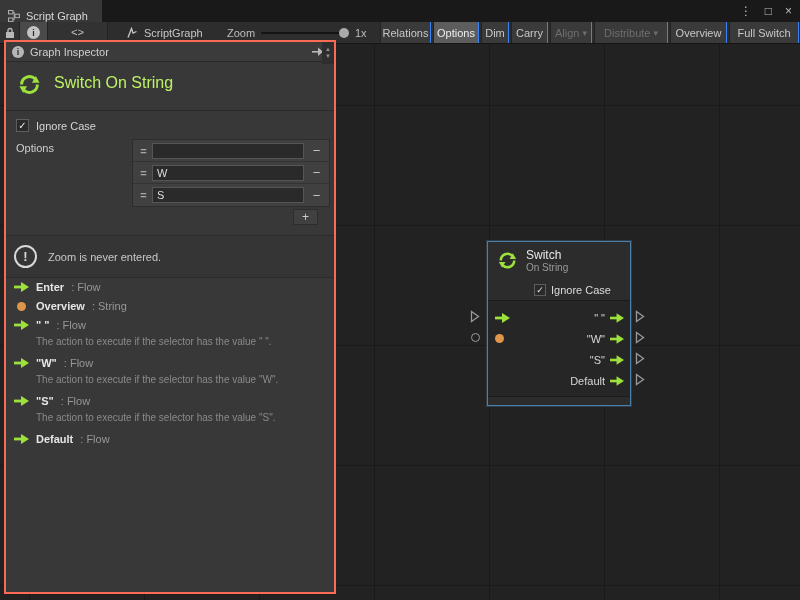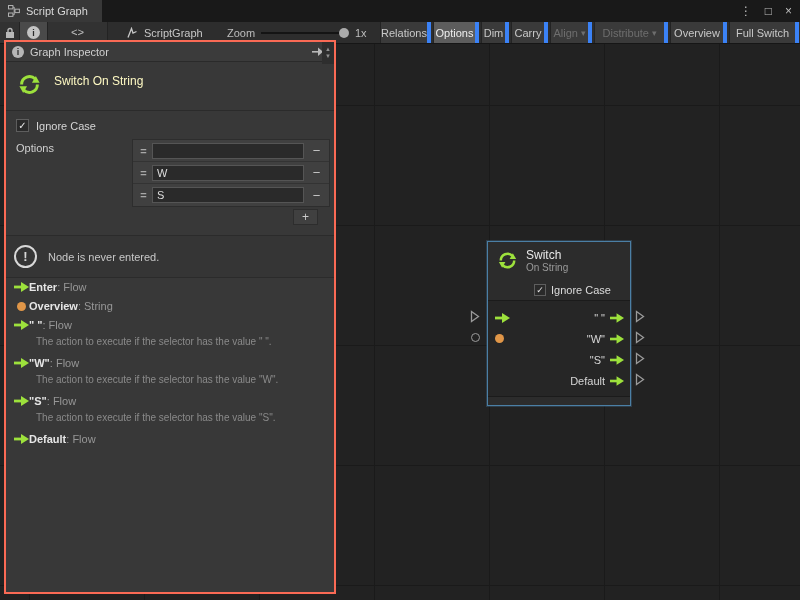--- a/index.html
+++ b/index.html
@@ -1,27 +1,27 @@
 <!DOCTYPE html>
 <html><head>
 <meta charset="utf-8">
 <style>
   *{margin:0;padding:0;box-sizing:border-box;}
   html,body{width:800px;height:600px;}
   body{font-family:"Liberation Sans",sans-serif;background:#191919;color:#c8c8c8;position:relative;overflow:hidden;font-size:11px;}
 
   
   .titlebar{position:absolute;top:0;left:0;width:800px;height:22px;background:#191919;}
-  .tab{position:absolute;left:0;top:0;height:22px;display:flex;align-items:center;gap:6px;background:#383838;padding:0 14px 0 8px;color:#d8d8d8;}
+  .tab{position:absolute;left:0;top:0;height:22px;display:flex;align-items:flex-end;gap:6px;background:#383838;padding:0 14px 0 8px;color:#d8d8d8;}
   .win-controls{position:absolute;right:8px;top:0;height:22px;display:flex;align-items:center;gap:13px;color:#bdbdbd;font-size:12px;}
 
   
   .toolbar{position:absolute;top:22px;left:0;width:800px;height:22px;background:#2d2d2d;border-bottom:1px solid #161616;}
   .tb{position:absolute;top:0;height:21px;display:flex;align-items:center;justify-content:center;color:#c8c8c8;}
-  .tb-btn{background:#3a3a3a;border-left:1px solid #232323;border-right:4px solid #3b82f6;cursor:default;}
+  .tb-btn{background:#3a3a3a;border-left:1px solid #232323;border-right:1px solid #3b82f6;cursor:default;}
   .tb-btn.active{background:#5d5d5d;color:#eeeeee;}
   .tb-btn.disabled{color:#6e6e6e;}
   .tb-icon-btn{background:#323232;border-right:1px solid #232323;}
   .tb-icon-btn.lit{background:#4a4a4a;}
   .caret{margin-left:3px;font-size:9px;}
   .slider-track{position:absolute;top:10px;left:261px;width:88px;height:2px;background:#141414;}
   .slider-knob{position:absolute;top:-4px;right:0;width:10px;height:10px;border-radius:50%;background:#aaaaaa;}
 
   
   .graph{position:absolute;left:0;top:44px;width:800px;height:556px;
@@ -42,38 +42,38 @@
   .node-footer{height:9px;background:#2c2c2c;border-top:1px solid #1b1b1b;}
   .string-dot{width:9px;height:9px;border-radius:50%;background:#e09648;}
   .conn{position:absolute;}
   .conn-circle{width:9px;height:9px;border-radius:50%;border:1.3px solid #9a9a9a;}
 
   
   .inspector{position:absolute;left:4px;top:40px;width:332px;height:554px;background:#383838;border:2px solid #fa6a55;z-index:5;display:flex;flex-direction:column;}
   .insp-header{height:20px;background:#3b3b3b;border-bottom:1px solid #2a2a2a;display:flex;align-items:center;gap:6px;padding:0 8px 0 6px;color:#cfcfcf;flex:0 0 auto;}
   .insp-scroll{position:absolute;right:0;top:0;width:12px;height:22px;display:flex;flex-direction:column;align-items:center;justify-content:center;color:#8f8f8f;font-size:6px;line-height:7px;background:#2e2e2e;}
   .insp-title-row{display:flex;align-items:flex-start;gap:11px;padding:9px 8px 12px 10px;flex:0 0 auto;}
-  .insp-title{font-size:12px;color:#fef9c3;margin-top:3px;}
+  .insp-title{font-size:16px;color:#bef264;margin-top:3px;}
   .divider{height:1px;background:#2b2b2b;flex:0 0 auto;}
   .check-row{display:flex;align-items:center;gap:7px;padding:8px 0 4px 10px;color:#d6d6d6;}
   .checkbox{width:13px;height:13px;background:#2a2a2a;border:1px solid #5e5e5e;display:inline-flex;align-items:center;justify-content:center;font-size:10px;color:#e6e6e6;flex:0 0 auto;}
   .checkbox.small{width:12px;height:12px;font-size:9px;}
   .options-row{display:flex;align-items:flex-start;padding:3px 12px 10px 10px;}
   .options-label{flex:0 0 116px;padding-top:3px;color:#d0d0d0;}
   .options-list{flex:1;background:#404040;border:1px solid #2d2d2d;}
   .opt-row{display:flex;align-items:center;height:22px;border-bottom:1px solid #333333;padding:0 0 0 2px;}
   .opt-handle{width:17px;text-align:center;color:#a8a8a8;font-weight:bold;}
   .opt-input{flex:1;height:16px;background:#2a2a2a;border:1px solid #555555;color:#dddddd;font-size:11px;padding:0 4px;font-family:"Liberation Sans",sans-serif;outline:none;}
   .opt-minus{width:25px;text-align:center;color:#cccccc;font-size:13px;}
   .opt-footer{display:flex;justify-content:flex-end;padding:2px 12px 0 0;}
   .opt-plus{width:25px;height:16px;background:#404040;border:1px solid #2d2d2d;color:#cccccc;text-align:center;line-height:15px;font-size:12px;}
   .warning{display:flex;align-items:center;gap:11px;padding:9px 8px;background:#353535;border-top:1px solid #2b2b2b;border-bottom:1px solid #2b2b2b;flex:0 0 auto;}
   .warn-icon{width:23px;height:23px;border:2px solid #d8d8d8;border-radius:50%;display:flex;align-items:center;justify-content:center;font-weight:bold;font-size:13px;color:#d8d8d8;flex:0 0 auto;}
   .section-title{font-size:12px;color:#d6d6d6;padding:9px 8px 5px 8px;}
-  .port-row{display:flex;align-items:center;padding:3px 5px 4px 8px;}
+  .port-row{display:flex;align-items:center;gap:7px;padding:3px 5px 4px 8px;}
   .port-name{font-weight:bold;color:#e6e6e6;}
   .port-type{color:#979797;}
   .port-desc{color:#8a8a8a;font-size:10px;line-height:13px;padding:0 10px 6px 30px;}
   .flow-arrow{flex:0 0 auto;display:block;}
 </style>
 </head>
 <body>
 
 <div class="graph">
 
@@ -272,21 +272,21 @@
         </div>
       </div>
       <div class="opt-footer">
         <span class="opt-plus">+</span>
       </div>
     </div>
   </div>
 
   <div class="warning">
     <span class="warn-icon">!</span>
-    <span>Node is never entered.</span>
+    <span>Zoom is never entered.</span>
   </div>
 
   <div class="port-row">
     <svg class="flow-arrow" width="15" height="10" viewBox="0 0 15 10">
         <rect x="0" y="3.6" width="8" height="2.8" fill="#9de13c"></rect>
         <polygon points="7,0 15,5 7,10" fill="#9de13c"></polygon>
       </svg>
     <span class="port-name">Enter</span>
     <span class="port-type">: Flow</span>
   </div>

